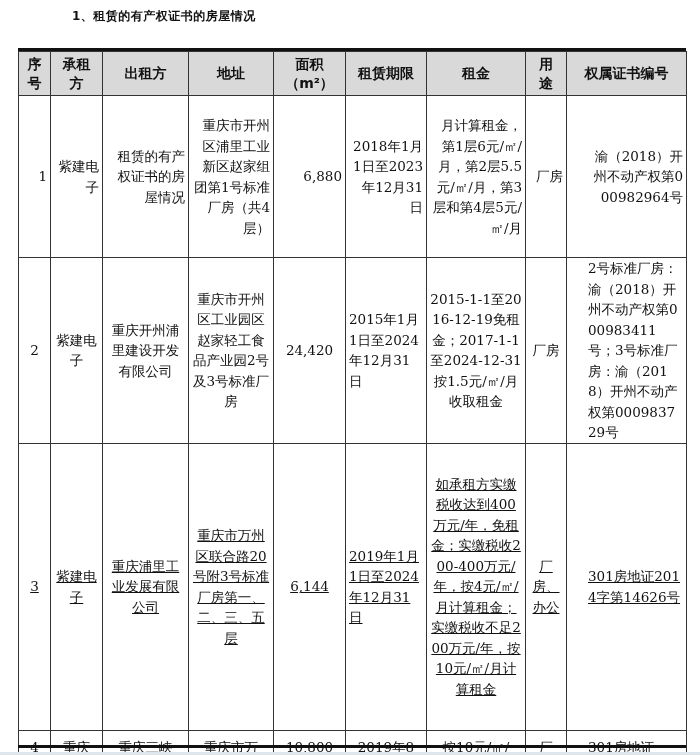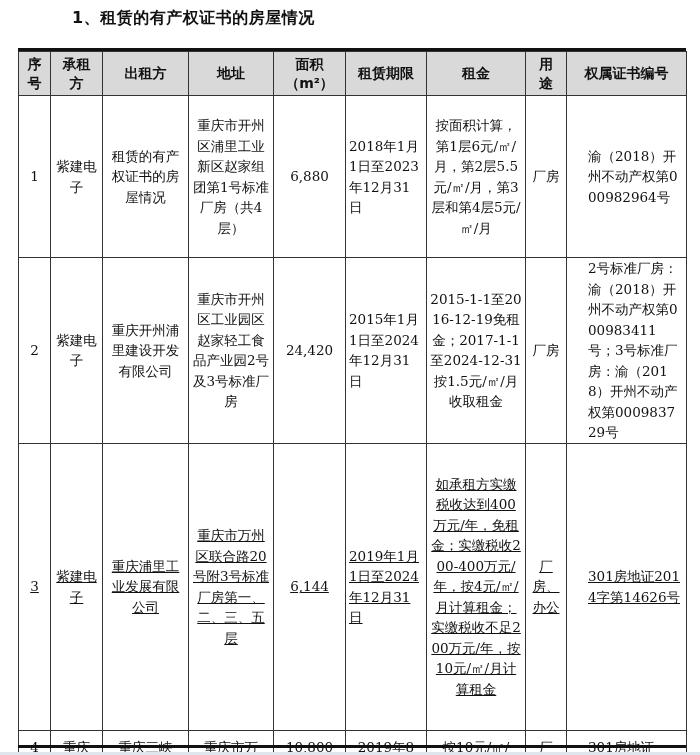--- a/index.html
+++ b/index.html
@@ -5,21 +5,21 @@
   html, body { margin: 0; padding: 0; }
   body {
     width: 700px; height: 755px; overflow: hidden;
     background: #ffffff;
     font-family: "DejaVu Serif", "Liberation Serif", serif;
     color: #111;
     position: relative;
   }
   .heading {
     position: absolute; left: 72px; top: 8px;
-    font-size: 16px; font-weight: bold;
+    font-size: 12px; font-weight: bold;
     font-family: "DejaVu Sans", "Liberation Sans", sans-serif;
     letter-spacing: 0.5px;
   }
   .table-wrap {
     position: absolute; left: 18px; top: 48px; width: 668px;
     border-top: 3px solid #111;
   }
   table {
     border-collapse: collapse; width: 668px; table-layout: fixed;
     font-size: 13.5px; line-height: 20.5px;
@@ -30,21 +30,21 @@
     padding: 0 3px; word-break: break-all;
   }
   th {
     background: #d9d9d9;
     font-family: "DejaVu Sans", "Liberation Sans", sans-serif;
     font-weight: bold; font-size: 14px; line-height: 19px;
     height: 43px;
   }
   td.l { text-align: left; }
   td.cell-cert { text-align: left; padding-left: 21px; }
-  .row1 td { height: 161px; }
+  .row1 td { height: 161px; text-align: right; }
   .row2 td { height: 164px; }
   .row3 td { height: 286px; text-decoration: underline; }
   .row4 td { height: 36px; vertical-align: top; padding-top: 6px; }
   .bottom-rule {
     position: absolute; left: 18px; top: 745px; width: 668px;
     border-top: 3px solid #111;
   }
   .bottom-strip {
     position: absolute; left: 0; top: 752px; width: 700px; height: 3px;
     background: #dfe6ee;
@@ -95,21 +95,21 @@
     </tr>
   </thead>
   <tbody>
     <tr class="row1">
       <td>1</td>
       <td>紫建电子</td>
       <td>租赁的有产权证书的房屋情况</td>
       <td>重庆市开州区浦里工业新区赵家组团第1号标准厂房（共4层）</td>
       <td>6,880</td>
       <td class="l">2018年1月1日至2023年12月31日</td>
-      <td>按面积计算，第1层6元/㎡/月，第2层5.5元/㎡/月，第3层和第4层5元/㎡/月</td>
+      <td>月计算租金，第1层6元/㎡/月，第2层5.5元/㎡/月，第3层和第4层5元/㎡/月</td>
       <td>厂房</td>
       <td class="cell-cert">渝（2018）开州不动产权第000982964号</td>
     </tr>
     <tr class="row2">
       <td>2</td>
       <td>紫建电子</td>
       <td>重庆开州浦里建设开发有限公司</td>
       <td>重庆市开州区工业园区赵家轻工食品产业园2号及3号标准厂房</td>
       <td>24,420</td>
       <td class="l">2015年1月1日至2024年12月31日</td>

